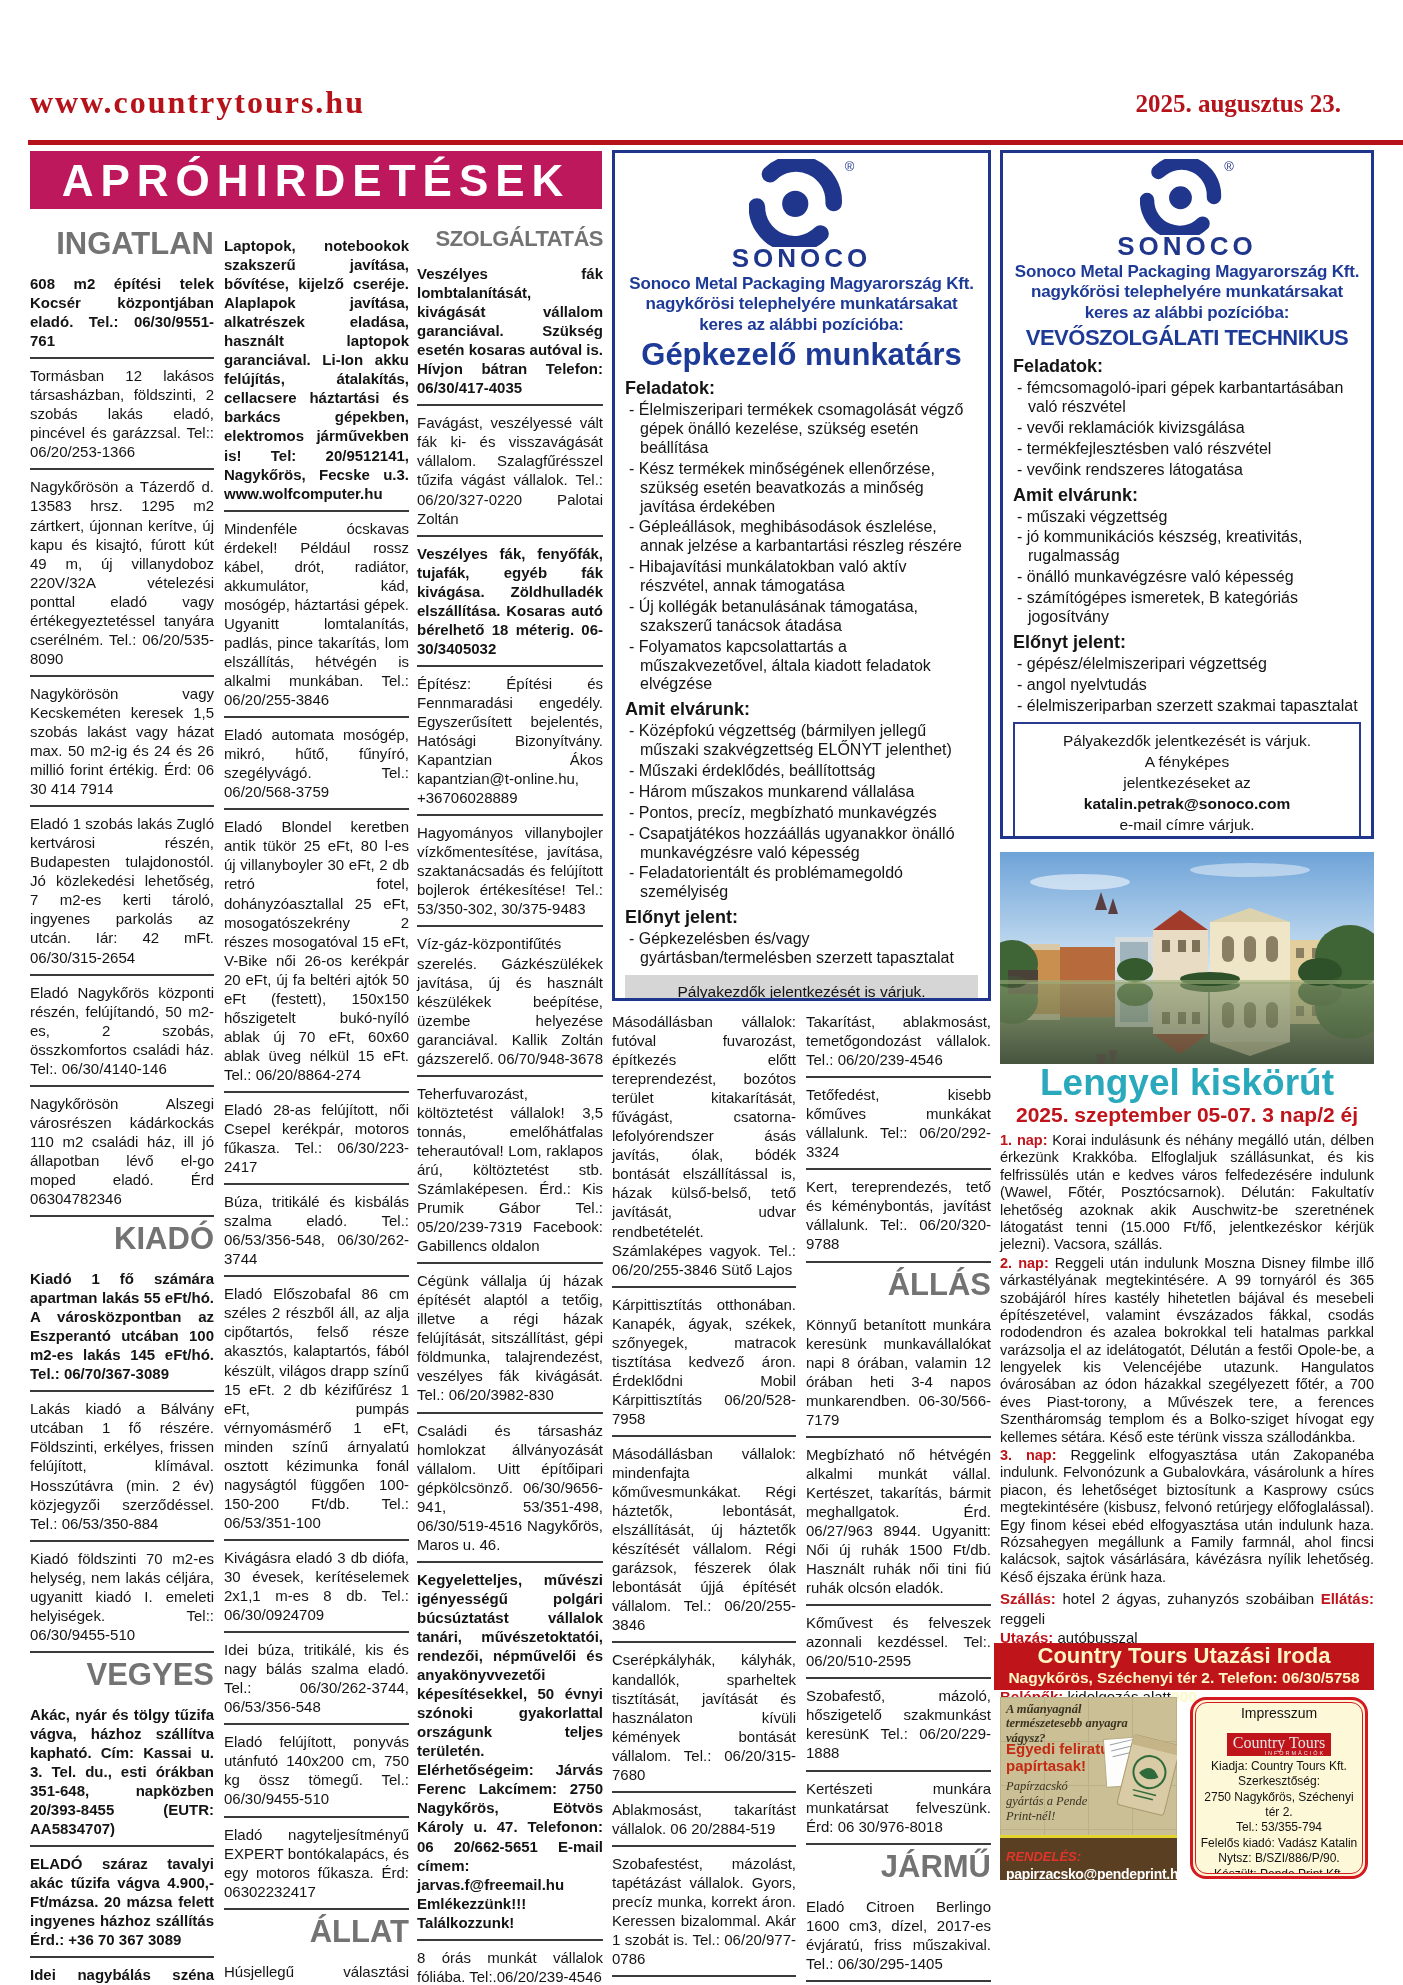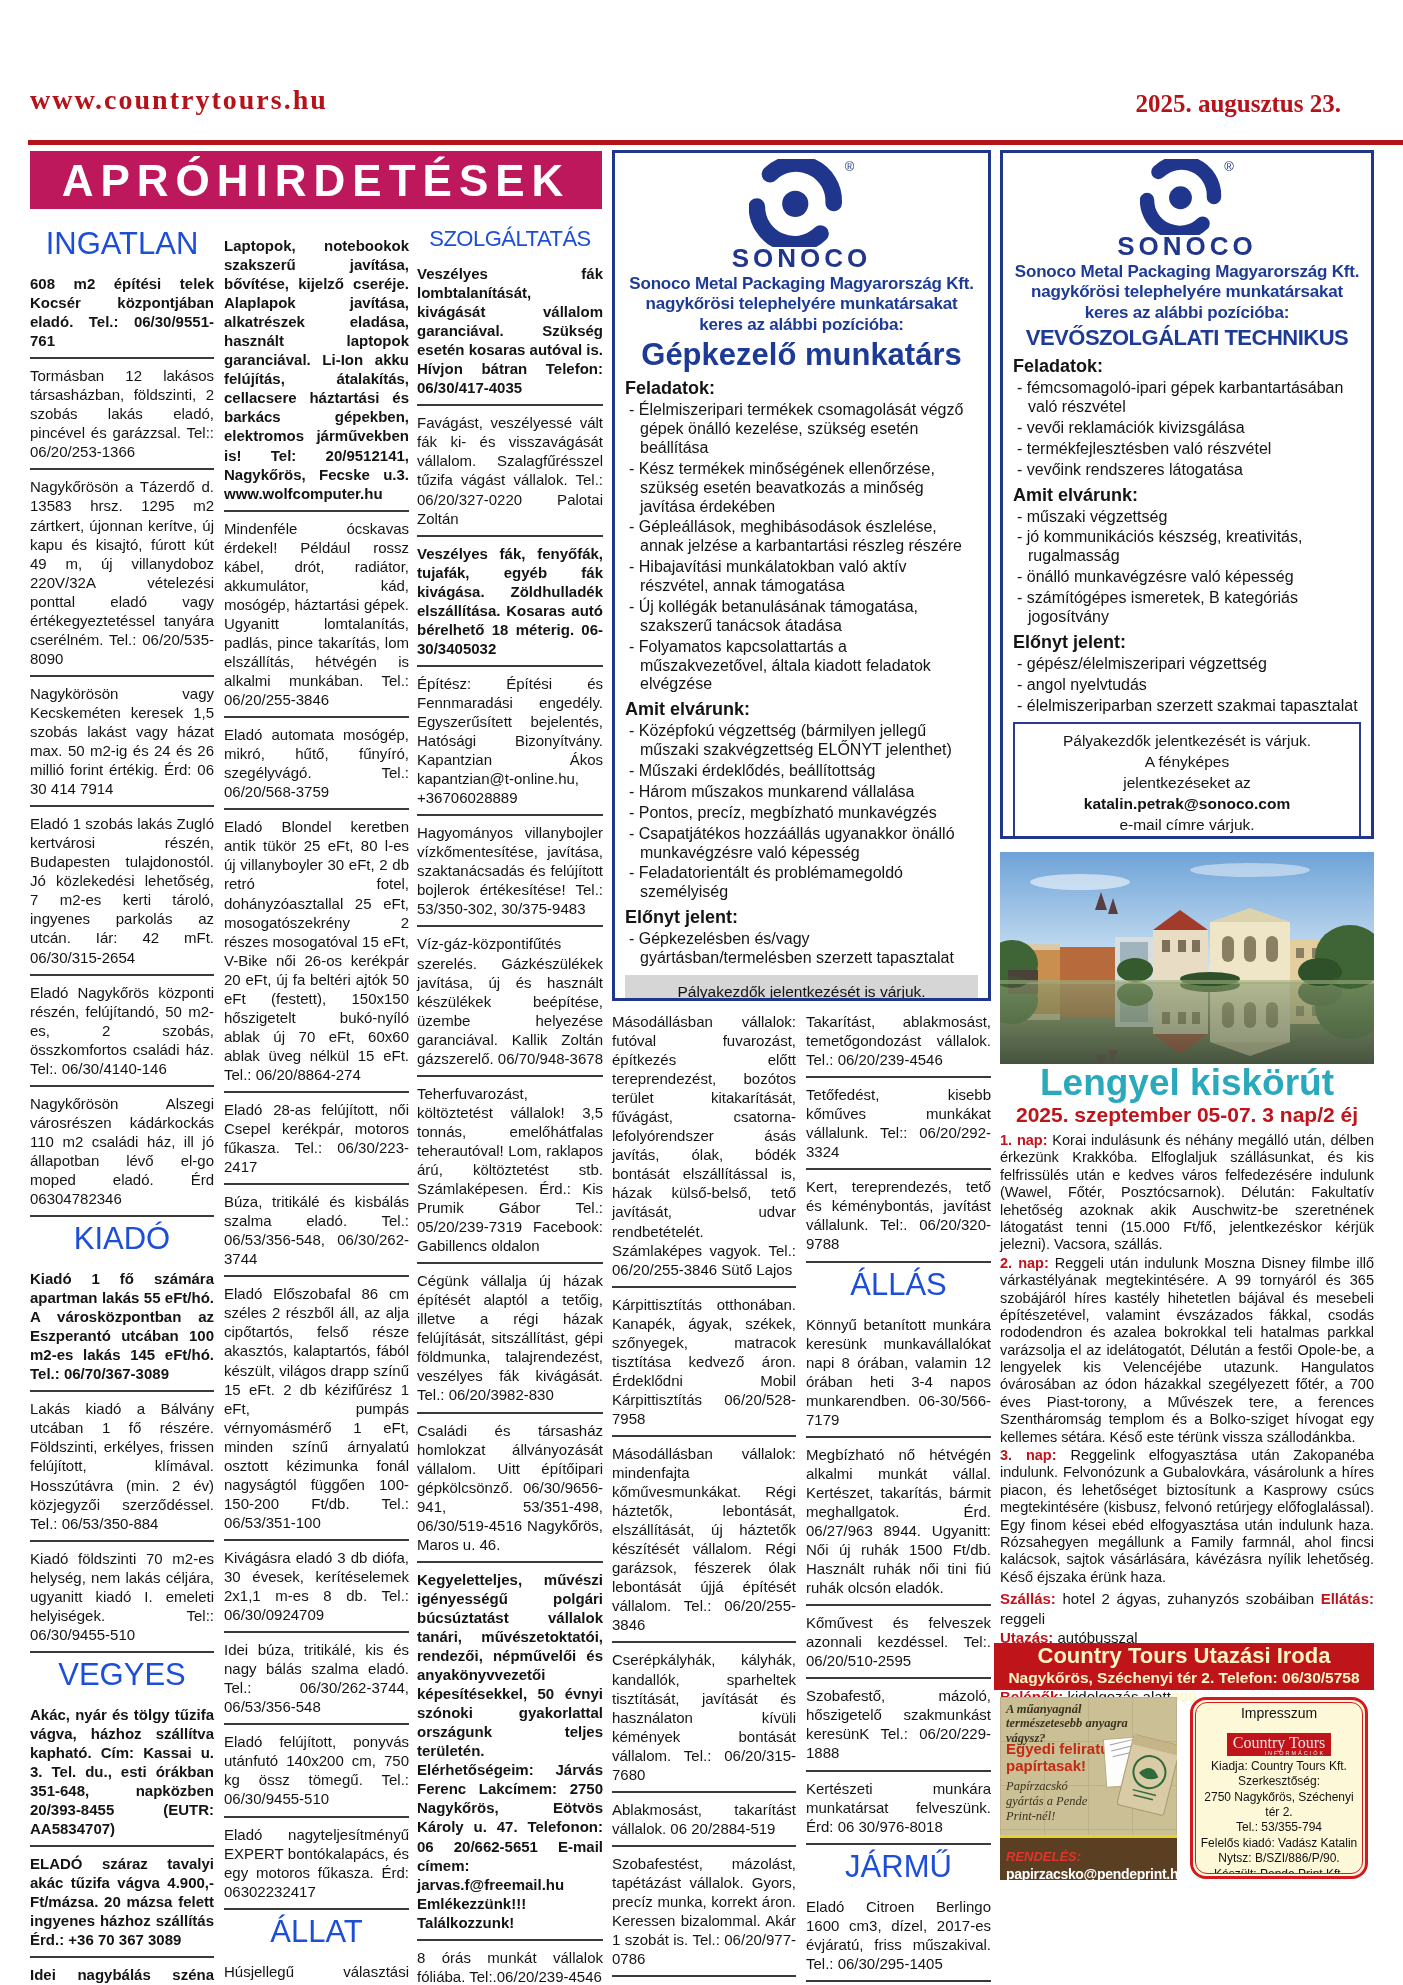--- a/index.html
+++ b/index.html
@@ -1,34 +1,34 @@
 <!DOCTYPE html>
 <html lang="hu"><head>
 <meta charset="utf-8">
 <style>
   html,body{margin:0;padding:0;background:#ffffff;}
   body{font-family:"Liberation Sans", sans-serif; color:#141414;}
   .page{position:relative;width:1403px;height:1985px;background:#fff;overflow:hidden;}
   *{box-sizing:border-box;}
 
   
-  .site{position:absolute;left:30px;top:84px;font-family:"Liberation Serif",serif;font-weight:bold;font-size:28px;color:#b5121a;letter-spacing:2px;}
+  .site{position:absolute;left:30px;top:84px;font-family:"Liberation Serif",serif;font-weight:bold;font-size:32px;color:#b5121a;letter-spacing:2px;}
   .pagedate{position:absolute;right:62px;top:90px;font-family:"Liberation Serif",serif;font-weight:bold;font-size:25px;color:#b5121a;}
   .rule{position:absolute;left:28px;top:140px;width:1375px;height:5px;background:#b5121a;}
   .banner{position:absolute;left:30px;top:151px;width:572px;height:58px;background:#be185d;color:#fff;
           font-weight:800;font-size:44px;letter-spacing:7px;text-align:center;line-height:60px;}
 
   
   .col{position:absolute;top:222px;}
   #col1{left:30px;width:184px;}
   #col2{left:224px;width:185px;padding-top:8px;}
   #col3{left:417px;width:186px;}
   #midL{left:612px;top:1006px;width:184px;position:absolute;}
   #midR{left:806px;top:1006px;width:185px;position:absolute;}
-  .col-heading{color:#1d4ed8;font-weight:400;font-size:31px;text-align:center;margin:4px 0 6px;}
+  .col-heading{color:#737373;font-weight:700;font-size:31px;text-align:right;margin:4px 0 6px;}
   .col-heading.small{font-size:22px;letter-spacing:-0.5px;}
   .ad{font-size:15px;line-height:1.27;text-align:justify;padding:6px 0;}
   .ad.b{font-weight:700;}
   .sep{height:2px;background:#3a3a3a;margin:1px 0;}
 
   
   .jobbox{position:absolute;background:#fff;border:3px solid #20368c;padding:4px 10px 6px;overflow:hidden;}
   #jobbox1{left:612px;top:150px;width:379px;height:851px;}
   #jobbox2{left:1000px;top:150px;width:374px;height:689px;}
   .logo-wrap{text-align:center;margin:2px 0 0;position:relative;}

